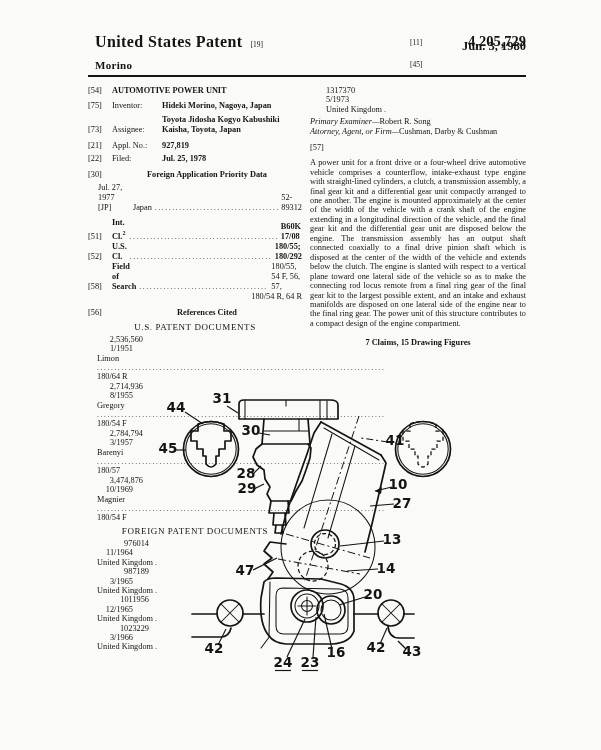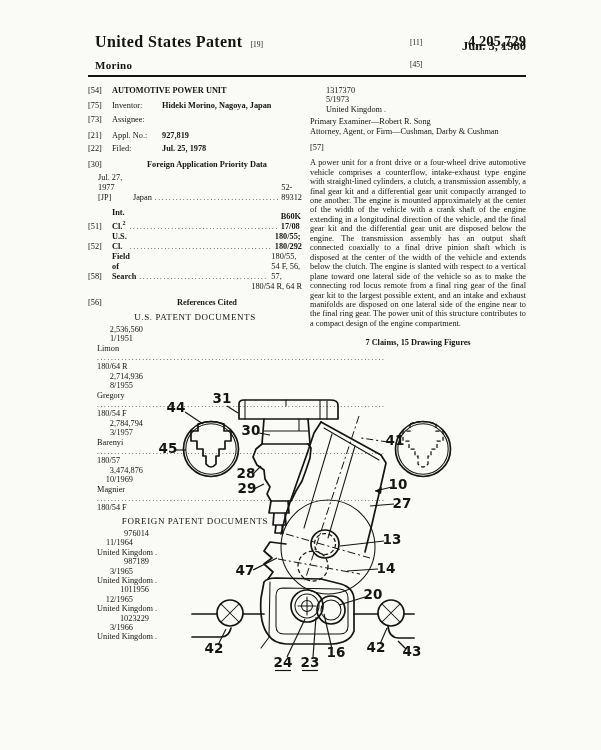--- a/index.html
+++ b/index.html
@@ -23,21 +23,21 @@
   .hdr-rule { left:88px; top:75px; width:438px; height:2px; background:#141414; }
 
   
   .colL { left:88px;  top:86px; width:214px; font-size:8.3px; line-height:10px; }
   .colR { left:310px; top:86px; width:216px; font-size:8.3px; line-height:10px; }
 
   .row { display:flex; align-items:flex-end; }
   .code { flex:none; width:24px; }
   .lab  { flex:none; width:50px; }
   .b { font-weight:bold; }
-  .i { }
+  .i { font-style:italic; }
   .dots { flex:1 1 auto; overflow:hidden; white-space:nowrap; margin:0 3px; min-width:8px; }
   .dots::after { content:"..................................................................................."; letter-spacing:1.6px; font-size:7.5px; }
   .rt { text-align:right; }
 
   .mb3{margin-bottom:3px}.mb4{margin-bottom:4px}.mb5{margin-bottom:5px}
   .mb6{margin-bottom:6px}.mt3{margin-top:3px}
   .docs-head { text-align:center; font-size:9px; letter-spacing:.6px; margin:3px 0 3px 0; }
 
   .refrow { display:flex; align-items:baseline; line-height:9.4px;flex-direction:column; }
   .refnum { flex:none; width:46px; text-align:right; }
@@ -79,20 +79,21 @@
       <span class="b">AUTOMOTIVE POWER UNIT</span>
     </div>
     <div class="row mb4">
       <span class="code">[75]</span>
       <span class="lab">Inventor:</span>
       <span class="b" style="flex:1">Hideki Morino, Nagoya, Japan</span>
     </div>
     <div class="row mb6">
       <span class="code">[73]</span>
       <span class="lab">Assignee:</span>
+      <span class="b" style="flex:1">Toyota Jidosha Kogyo Kabushiki Kaisha, Toyota, Japan</span>
     </div>
     <div class="row mb3">
       <span class="code">[21]</span>
       <span class="lab">Appl. No.:</span>
       <span class="b">927,819</span>
     </div>
     <div class="row mb6">
       <span class="code">[22]</span>
       <span class="lab">Filed:</span>
       <span class="b">Jul. 25, 1978</span>

